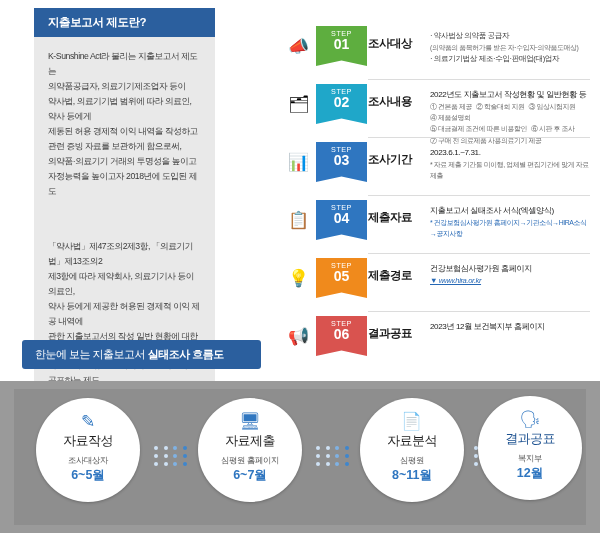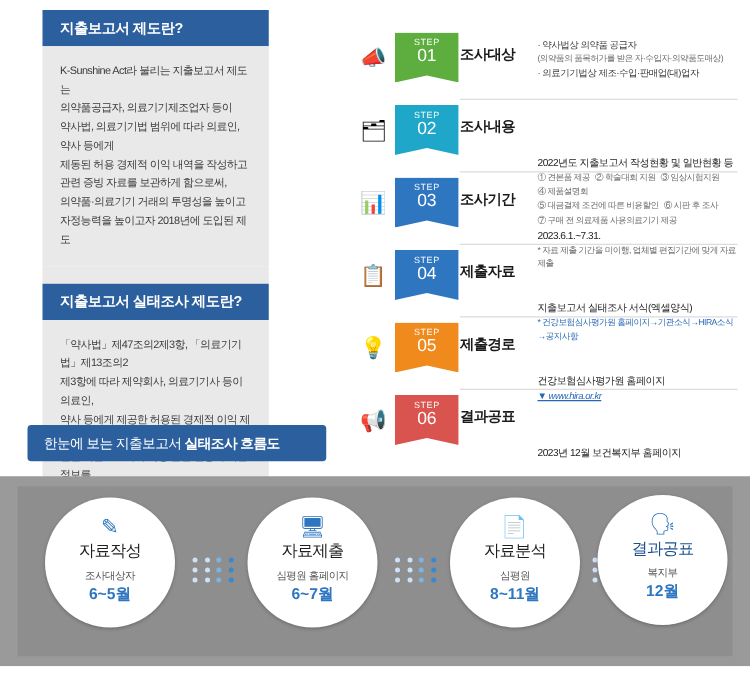--- a/index.html
+++ b/index.html
@@ -62,32 +62,32 @@
   }
   .ribbon {
     position: absolute; left: 34px; top: 4px;
     width: 51px; height: 40px;
     color: #fff;
     text-align: center;
     padding-top: 4px;
     clip-path: polygon(0 0, 100% 0, 100% 100%, 50% 86%, 0 100%);
   }
   .ribbon .s { display: block; font-size: 7.2px; letter-spacing: 0.5px; line-height: 1; }
-  .ribbon .n { display: block; font-size: 14px; font-weight: normal; line-height: 1.1; }
+  .ribbon .n { display: block; font-size: 14px; font-weight: bold; line-height: 1.1; }
   .step-title {
     position: absolute; left: 86px; top: 14px;
     font-size: 11.5px; font-weight: bold; color: #1b1b1b;
     letter-spacing: -0.5px;
   }
   .step-body {
     position: absolute; left: 148px; top: 8px; right: 0;
     font-size: 7.6px; color: #3c3c3c; line-height: 1.62;
     letter-spacing: -0.4px;
   }
-  .step-body .lead { color: #222; font-size: 8.1px; margin-top: 36px; }
+  .step-body .lead { color: #222; font-size: 8.1px; }
   .step-body .sub { color: #6a6a6a; font-size: 6.9px; }
   .step-body .blue { color: #2668b5; }
   .step-body .link { color: #2668b5; text-decoration: underline; font-style: italic; }
   .step-body .items span { margin-right: 4px; white-space: nowrap; }
   .divider {
     position: absolute; left: 86px; right: 0; bottom: 0;
     height: 1px; background: #dcdcdc;
   }
 
   
@@ -144,21 +144,20 @@
       <p>의약품공급자, 의료기기제조업자 등이</p>
       <p>약사법, 의료기기법 범위에 따라 의료인, 약사 등에게</p>
       <p>제동된 허용 경제적 이익 내역을 작성하고</p>
       <p>관련 증빙 자료를 보관하게 함으로써,</p>
       <p>의약품·의료기기 거래의 투명성을 높이고</p>
       <p>자정능력을 높이고자 2018년에 도입된 제도</p>
     </div>
 
     <div class="gap"></div>
 
-    <div class="panel-head second">지출보고서 실태조사 제도란?</div>
     <div class="panel-body">
       <p>「약사법」제47조의2제3항, 「의료기기법」제13조의2</p>
       <p>제3항에 따라 제약회사, 의료기기사 등이 의료인,</p>
       <p>약사 등에게 제공한 허용된 경제적 이익 제공 내역에</p>
       <p>관한 지출보고서의 작성 일반 현황에 대한 정보를</p>
       <p>제출받아 그 규모를 파악하고 분석결과를 공표하는 제도</p>
     </div>
   </div>
 
   <div class="flow-head">

